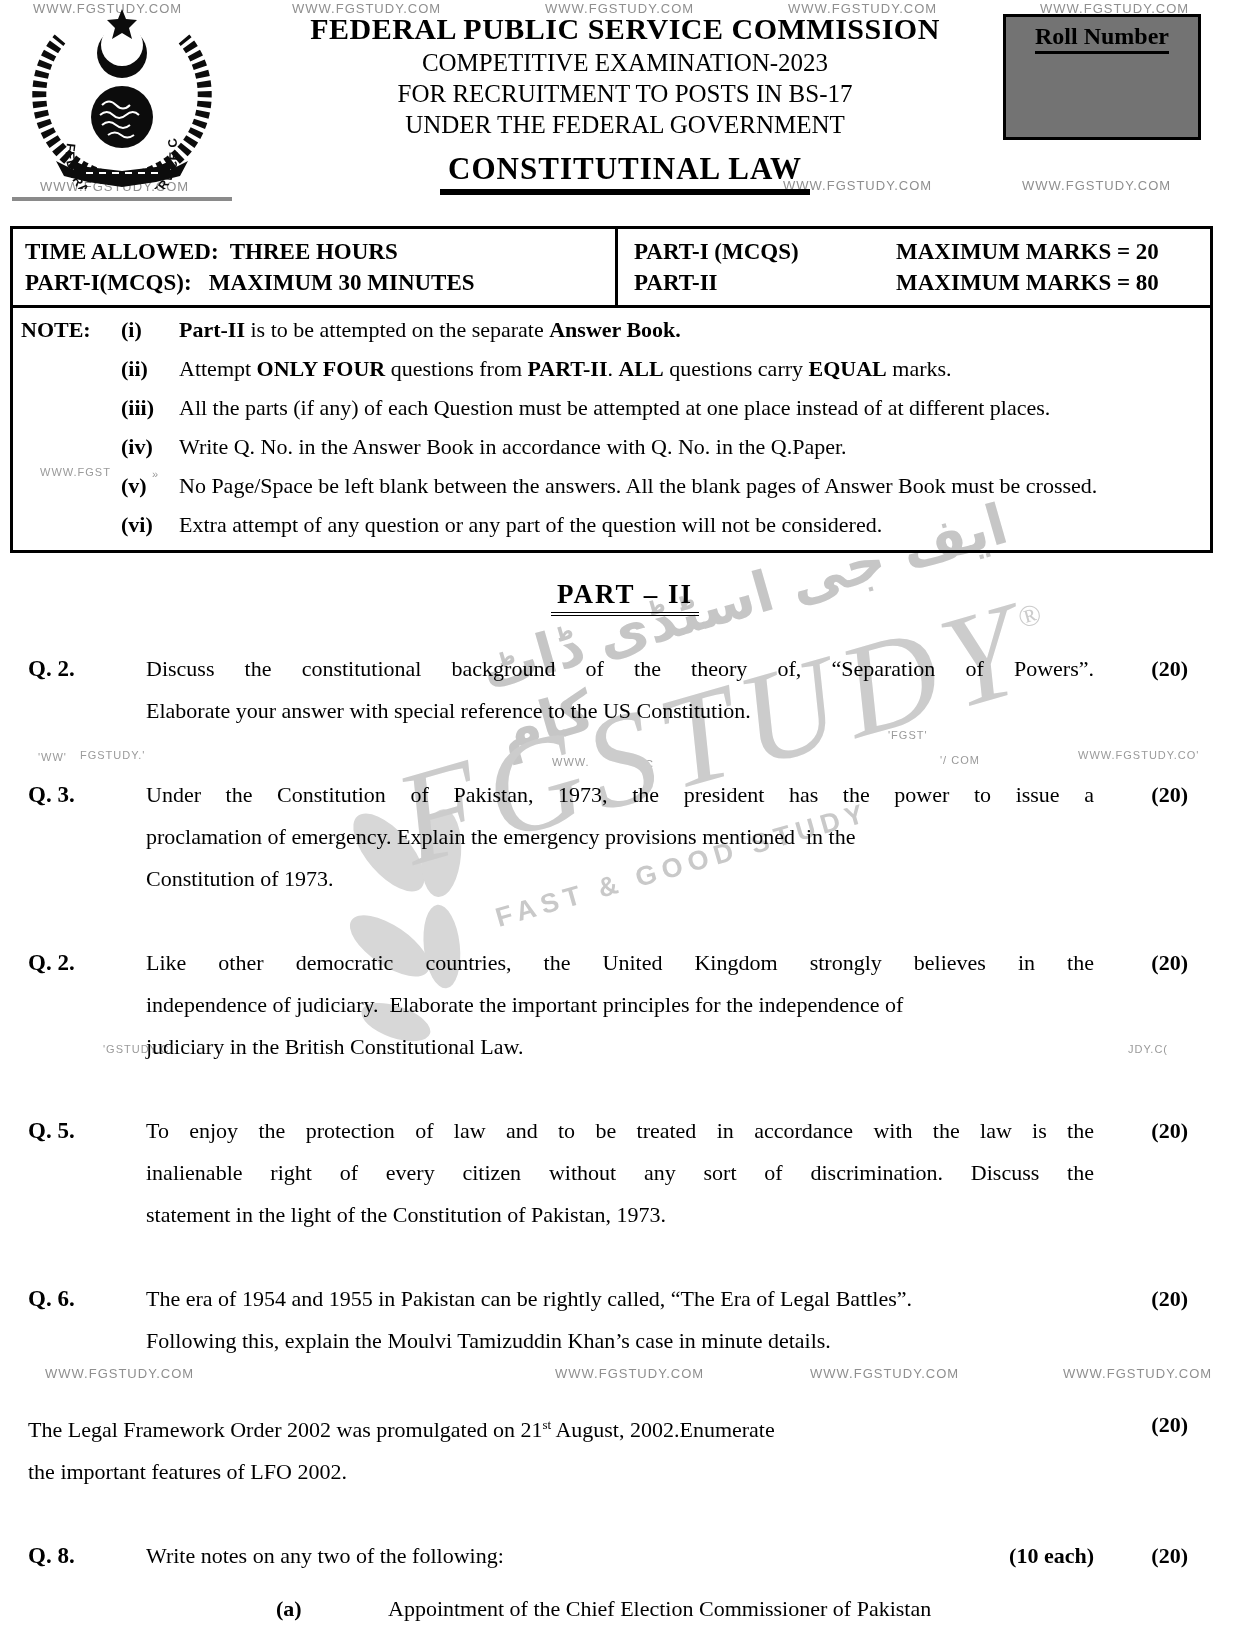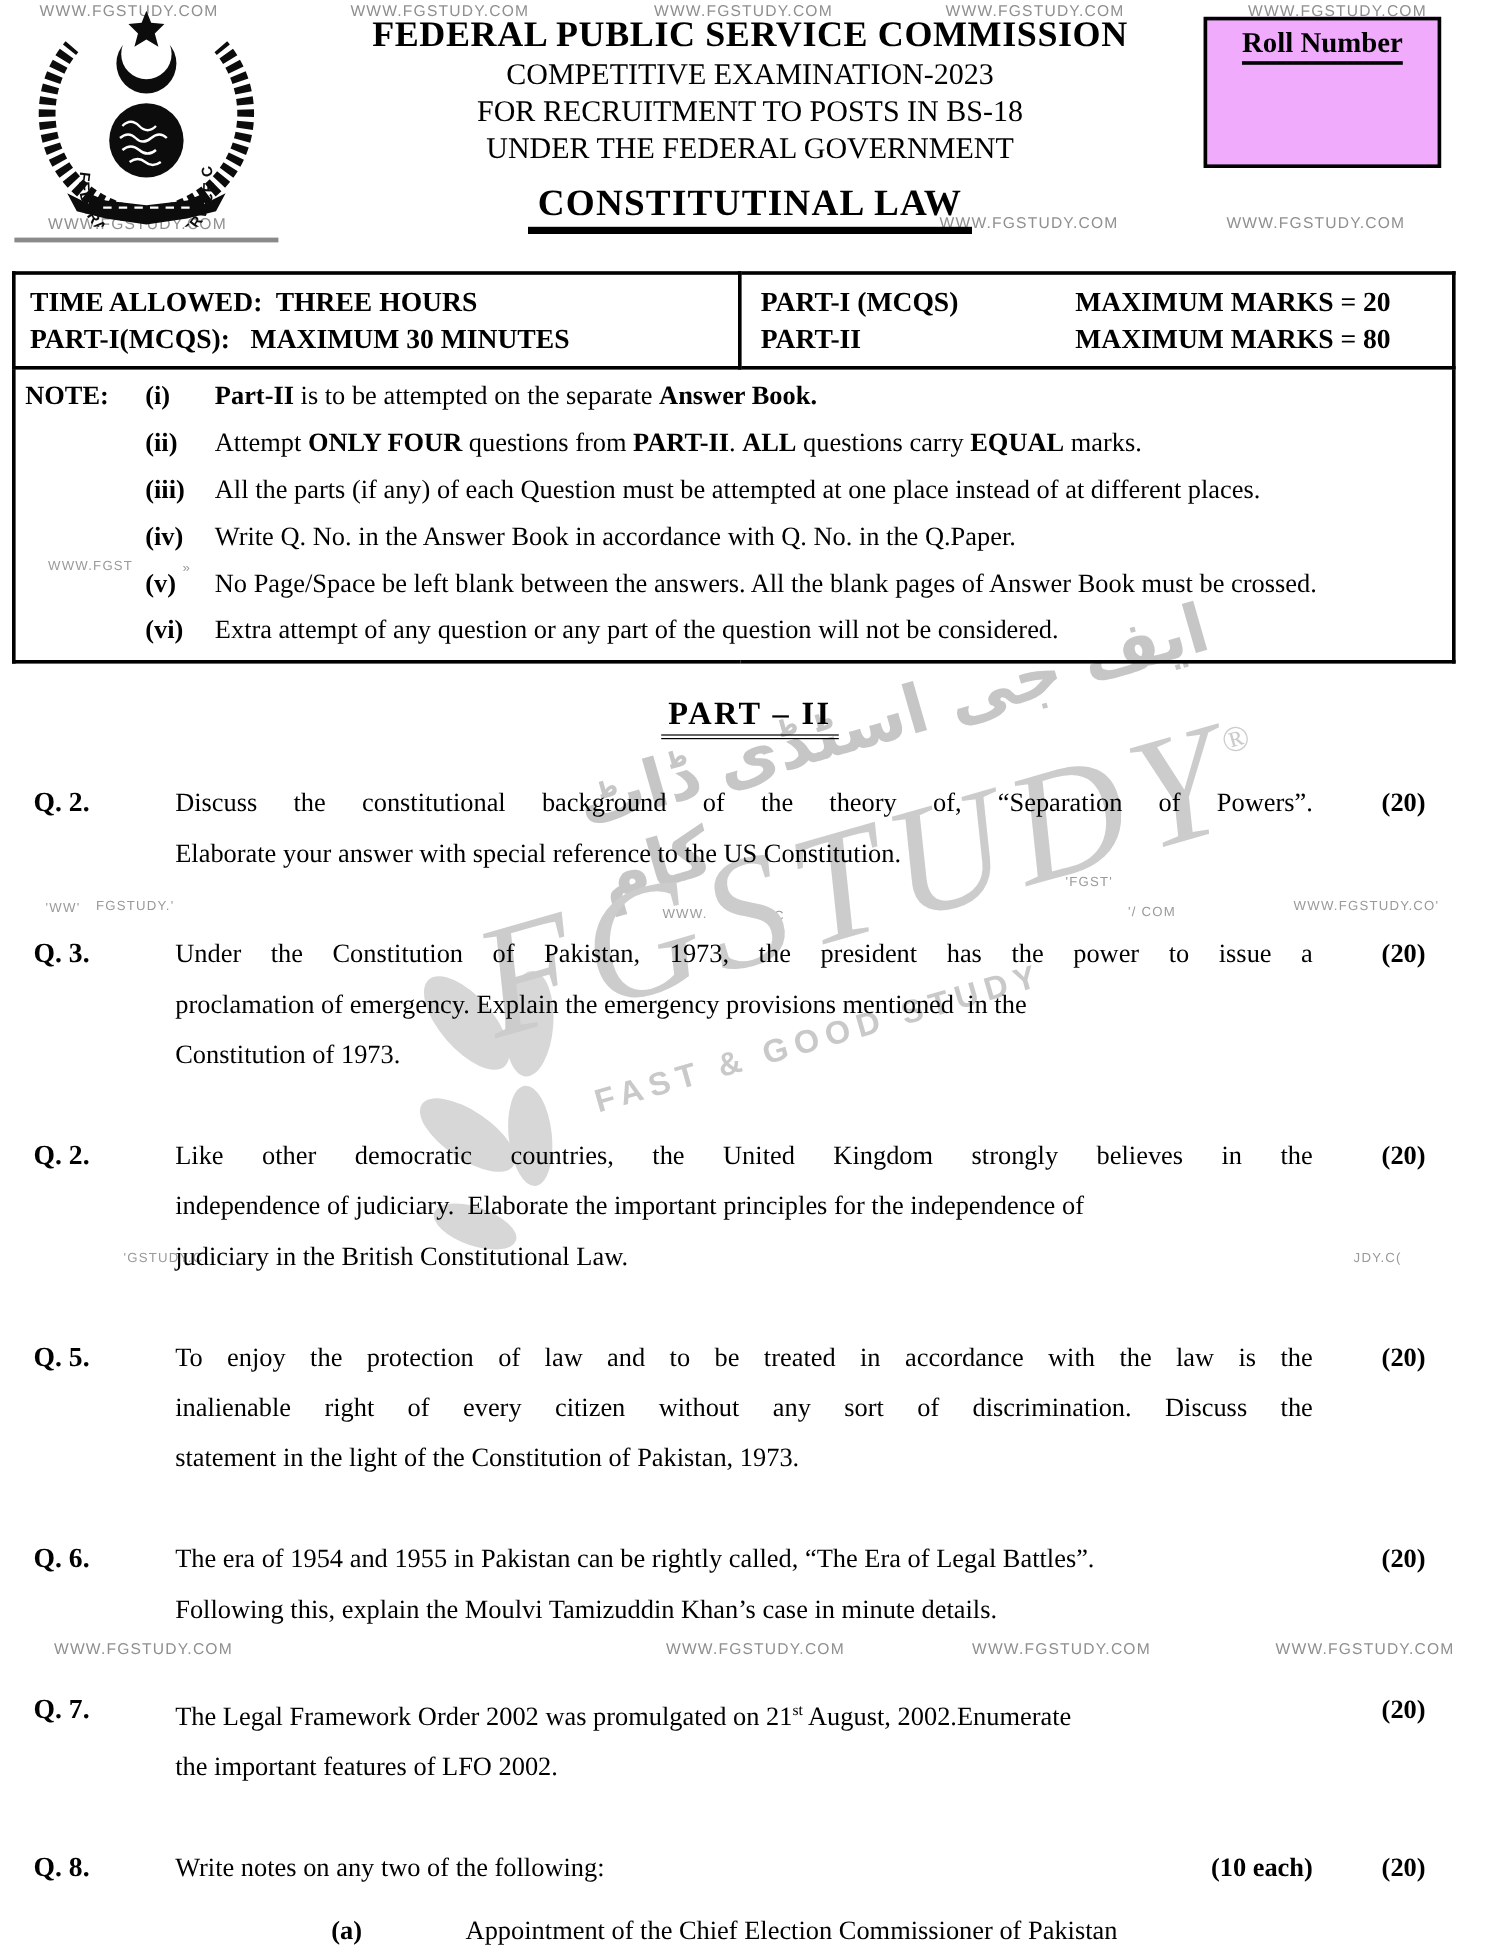--- a/index.html
+++ b/index.html
@@ -39,21 +39,21 @@
   .header{position:relative;height:226px;z-index:1;}
   .logo-wrap{position:absolute;left:8px;top:5px;width:230px;}
   .logo-rule{height:4px;background:#8a8a8a;margin:4px 6px 0 4px;}
   .titles{text-align:center;padding-top:12px;}
   .org{font-weight:bold;font-size:30px;letter-spacing:.5px;}
   .tline{font-weight:normal;font-size:25px;margin-top:3px;}
   .subject-wrap{margin-top:12px;}
   .subject{display:inline-block;font-weight:bold;font-size:31px;letter-spacing:1px;
            border-bottom:6px solid #000;padding:0 8px 2px 8px;}
   .roll-box{position:absolute;left:1003px;top:14px;width:192px;height:120px;
-            border:3px solid #000;background:#f0abfc;text-align:center;}
+            border:3px solid #000;background:#737373;text-align:center;}
   .roll-label{display:inline-block;font-weight:bold;font-size:24px;margin-top:6px;
               border-bottom:3px solid #000;padding-bottom:1px;}
 
   
   .info-table{position:relative;z-index:1;margin-left:10px;width:1203px;
               border-collapse:collapse;}
   .info-table td{border:3px solid #000;vertical-align:top;background:transparent;}
   .cell-left{width:586px;padding:7px 4px 7px 12px;}
   .cell-left div{font-size:23px;line-height:31px;}
   .cell-right{padding:7px 4px 7px 16px;}
@@ -149,21 +149,21 @@
         </g>
         <path d="M48,156 l18,9 v-9 l14,6 34,4 34,-4 14,-6 v9 l18,-9 -8,15 -24,6 -34,5 -34,-5 -24,-6 z" fill="#0c0c0c"></path>
         <path d="M78,168 h74" stroke="#ffffff" stroke-width="2" stroke-dasharray="7,6" fill="none"></path>
       </svg>
       <div class="logo-rule"></div>
     </div>
 
     <div class="titles">
       <div class="org">FEDERAL PUBLIC SERVICE COMMISSION</div>
       <div class="tline">COMPETITIVE EXAMINATION-2023</div>
-      <div class="tline">FOR RECRUITMENT TO POSTS IN BS-18</div>
+      <div class="tline">FOR RECRUITMENT TO POSTS IN BS-17</div>
       <div class="tline">UNDER THE FEDERAL GOVERNMENT</div>
       <div class="subject-wrap"><span class="subject">CONSTITUTINAL LAW</span></div>
     </div>
 
     <div class="roll-box">
       <span class="roll-label">Roll Number</span>
     </div>
   </header>
 
   <table class="info-table">
@@ -280,21 +280,20 @@
       <div class="qlines">
               <div class="qline"><span>The era of 1954 and 1955 in Pakistan can be rightly called, “The Era of Legal Battles”.</span></div>
               <div class="qline"><span>Following this, explain the Moulvi Tamizuddin Khan’s case in minute details.</span></div>
             </div>
       <div class="subitems"></div>
     </div>
     <div class="qmarks">(20)</div>
   </div>
 
   <div class="question">
-    <div class="qno">Q. 7.</div>
     <div class="qtext">
 
       <div class="qlines">
               <div class="qline"><span>The Legal Framework Order 2002 was promulgated on 21</span><sup>st</sup><span> August, 2002.Enumerate</span></div>
               <div class="qline"><span>the important features of LFO 2002.</span></div>
             </div>
       <div class="subitems"></div>
     </div>
     <div class="qmarks">(20)</div>
   </div>

